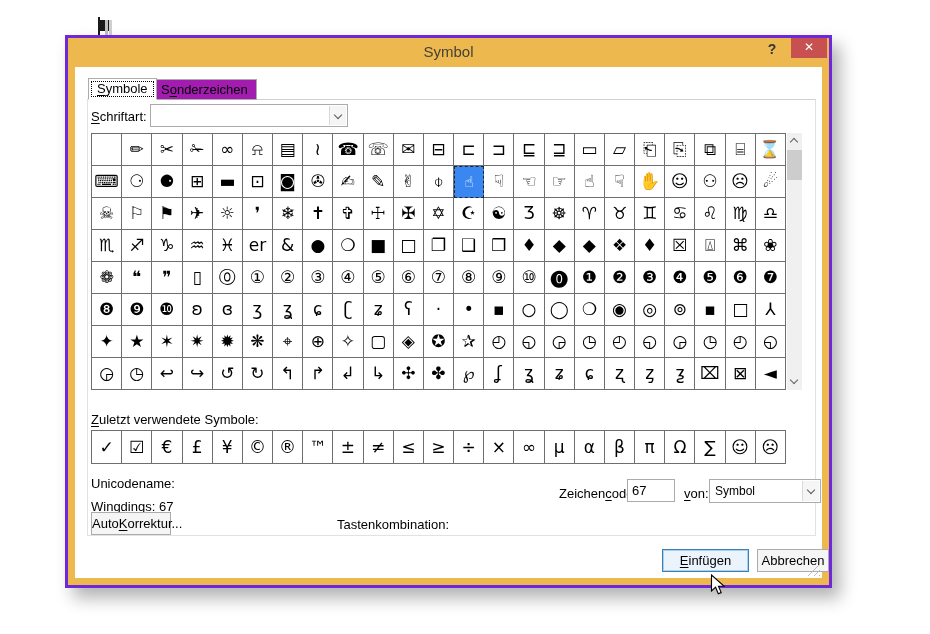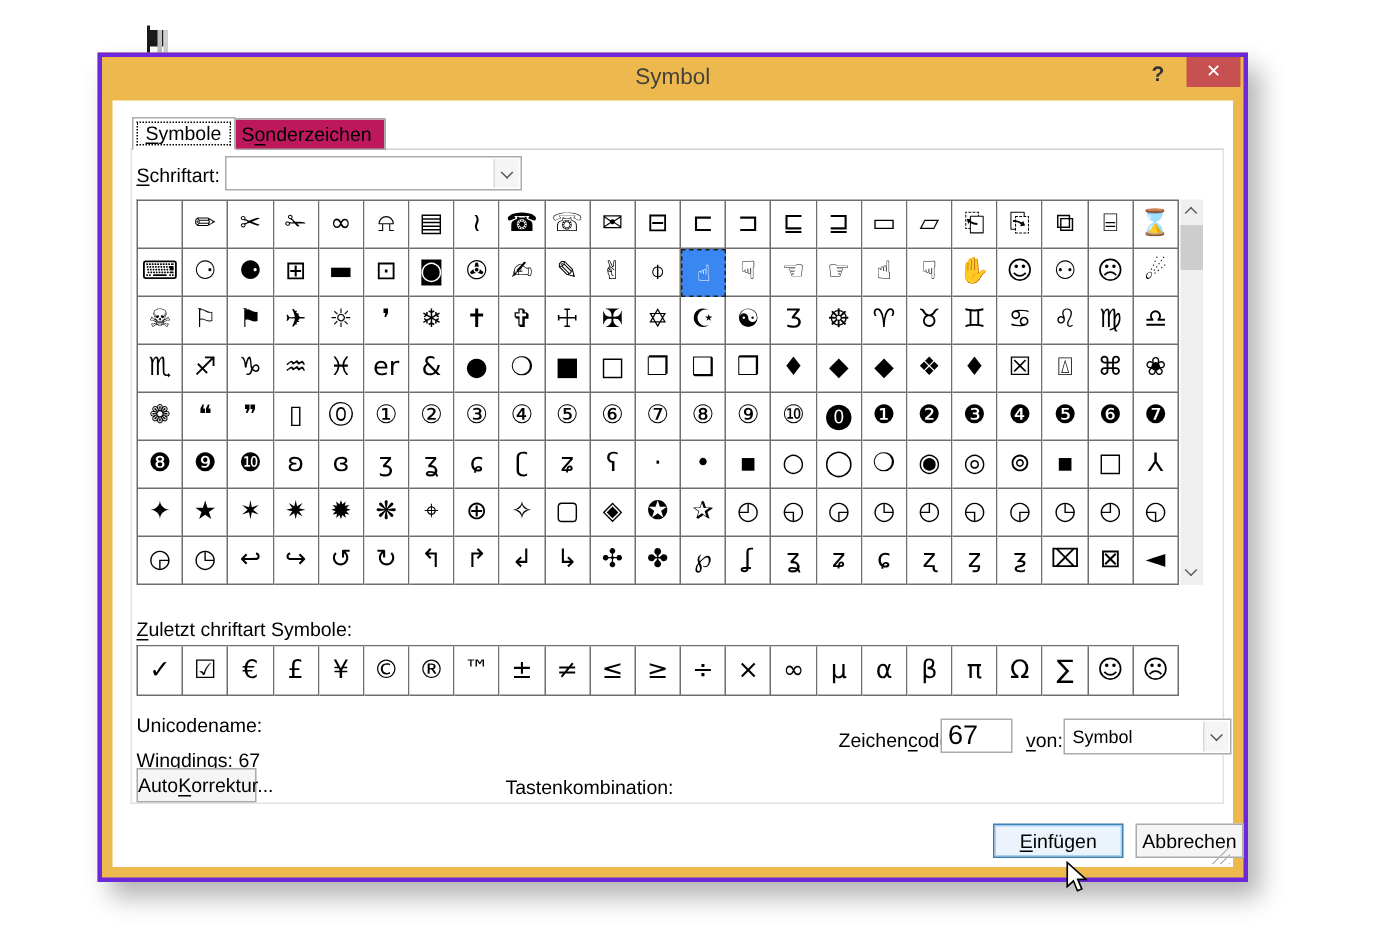--- a/index.html
+++ b/index.html
@@ -12,21 +12,21 @@
           box-shadow:8px 10px 16px rgba(0,0,0,.30);}
   #titlebar{position:absolute;left:0;top:0;right:0;height:29px;}
   #title{position:absolute;left:0;right:0;top:0;height:29px;line-height:28px;text-align:center;
          font-size:15px;color:#44413A;}
   #help-btn{position:absolute;right:47px;top:3px;width:20px;height:20px;text-align:center;
             font-weight:bold;font-size:14px;color:#333;cursor:default;}
   #close-btn{position:absolute;right:2px;top:0;width:36px;height:20px;background:#C75050;
              color:#fff;text-align:center;line-height:19px;font-size:12px;}
   #client{position:absolute;left:7px;top:29px;right:7px;bottom:7px;background:#fff;padding-left:38px;}
   
-  .tab{position:absolute;top:11px;height:22px;border:1px solid #ACACAC;background:#be185d;
+  .tab{position:absolute;top:11px;height:22px;border:1px solid #ACACAC;background:#a21caf;
        font-size:13px;text-align:center;line-height:20px;padding:0 8px;}
   #tab-symbole{left:13px;background:#fff;border-bottom:1px solid #fff;z-index:3;}
   #tab-symbole .focusbox{position:absolute;left:2px;top:2px;right:2px;bottom:2px;border:1px dotted #000;}
   #tab-sonderzeichen{left:77px;top:12px;height:21px;z-index:1;}
   #tabpage{position:absolute;left:12px;top:32px;right:6px;bottom:42px;border:1px solid #E2E2E2;
            border-top:1px solid #D0D0D0;background:#fff;}
   
   .label{position:absolute;font-size:13px;white-space:nowrap;}
   u{text-underline-offset:2px;}
   .combo{position:absolute;background:#fff;border:1px solid #ABABAB;font-size:13px;}
@@ -51,21 +51,21 @@
   #sb-up .chevs{top:6px;transform:rotate(-135deg);}
   #sb-down{bottom:0;}
   #sb-down .chevs{top:3px;transform:rotate(45deg);}
   #sb-thumb{position:absolute;left:0;top:17px;width:15px;height:30px;background:#CDCDCD;}
   
   #recent{position:absolute;left:16px;top:363px;width:695px;height:34px;
           display:grid;grid-template-columns:repeat(23,1fr);grid-auto-rows:33px;
           border-top:1px solid #6E6E6E;border-left:1px solid #6E6E6E;}
   #recent .cell{font-size:17px;line-height:32px;}
   
-  .textinput{position:absolute;border:1px solid #ABABAB;font-size:18px;padding:2px 4px;
+  .textinput{position:absolute;border:1px solid #ABABAB;font-size:13px;padding:2px 4px;
              font-family:"Liberation Sans",sans-serif;}
   .btn{position:absolute;background:#F5F5F5;border:1px solid #ABABAB;font-size:13px;
        text-align:center;line-height:21px;}
   .btn.default{background:#EBF4FC;border:1px solid #3C7FB1;box-shadow:inset 0 0 0 1px #A9D0F0;}
   #grip{position:absolute;right:2px;bottom:2px;width:14px;height:14px;
         background:repeating-linear-gradient(135deg,transparent 0 3px,#B9B9B9 3px 4px);
         clip-path:polygon(100% 0,100% 100%,0 100%);}
   
   #cursor{position:absolute;left:710px;top:574px;z-index:50;}
   #artifact{position:absolute;left:98px;top:17px;width:16px;height:28px;}
@@ -301,21 +301,21 @@
       <div id="vscroll">
         <div class="sbtn" id="sb-up">
             <span class="chevs"></span>
           </div>
         <div id="sb-thumb"></div>
         <div class="sbtn" id="sb-down">
             <span class="chevs"></span>
           </div>
       </div>
 
-      <span class="label" style="left:16px;top:345px;"><span></span><u>Z</u><span>uletzt chriftart Symbole:</span></span>
+      <span class="label" style="left:16px;top:345px;"><span></span><u>Z</u><span>uletzt verwendete Symbole:</span></span>
       <div id="recent">
           <div class="cell">✓</div>
           <div class="cell">☑</div>
           <div class="cell">€</div>
           <div class="cell">£</div>
           <div class="cell">¥</div>
           <div class="cell">©</div>
           <div class="cell">®</div>
           <div class="cell">™</div>
           <div class="cell">±</div>

